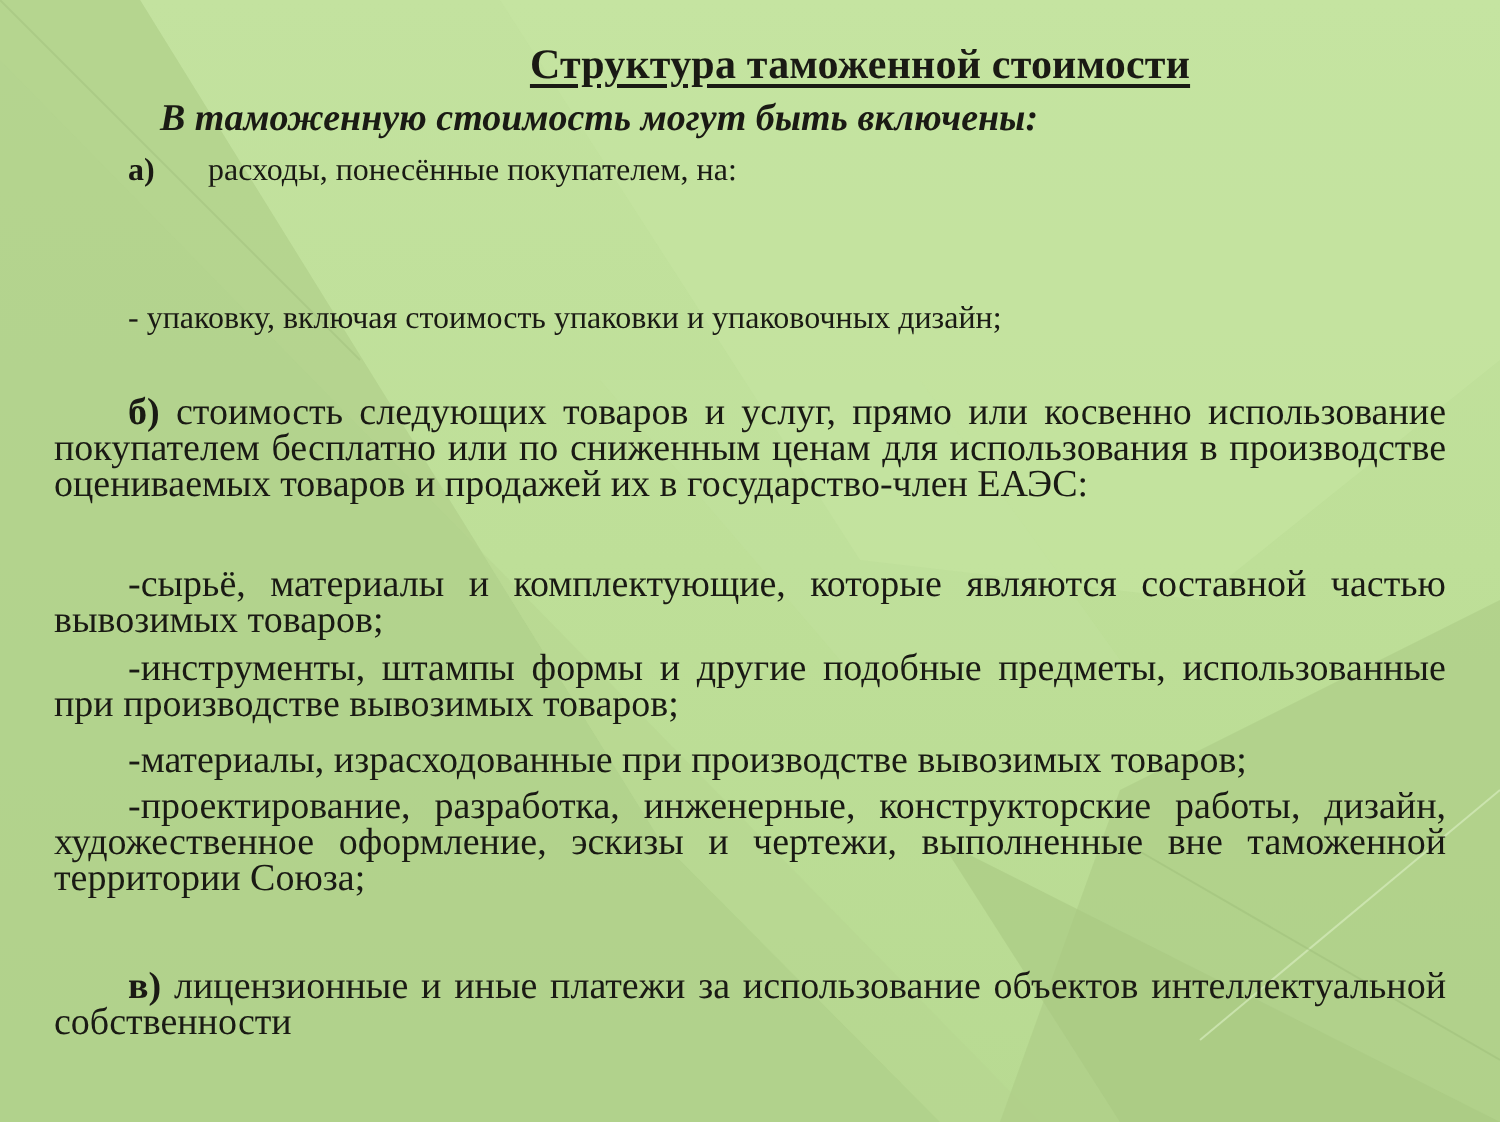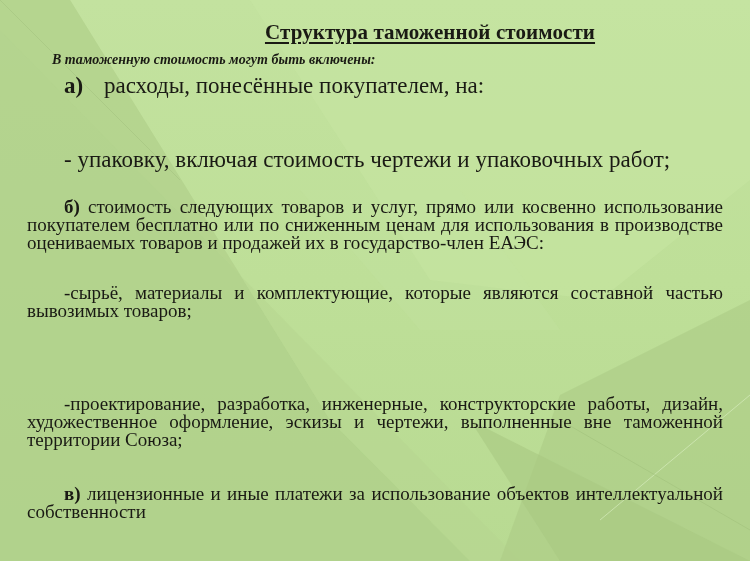--- a/index.html
+++ b/index.html
@@ -40,29 +40,29 @@
     text-align: center;
     font-weight: bold;
     font-size: 21px;
     text-decoration: underline;
     text-underline-offset: 3px;
     letter-spacing: 0.1px;
   }
   .line {
     position: absolute;
     white-space: nowrap;
-    font-size: 23px;
+    font-size: 16px;
     line-height: 22px;
   }
   .intro {
-    left: 52px;
+    left: 80px;
     top: 49px;
     font-style: italic;
     font-weight: bold;
-    font-size: 14px;
+    font-size: 19px;
   }
   .justify {
     position: absolute;
     left: 27px;
     width: 696px;
     font-size: 19px;
     line-height: 18px;
     text-align: justify;
     text-align-last: left;
   }
@@ -102,23 +102,25 @@
 
   <div class="content">
 
     <div class="title">Структура таможенной стоимости</div>
 
     <div class="line intro">В таможенную стоимость могут быть включены:</div>
 
     <div class="line" style="left:64px; top:75px;">
       <span class="marker-a">а)</span><span>расходы, понесённые покупателем,  на:</span>
     </div>
-    <div class="line" style="left:64px; top:149px;">- упаковку, включая стоимость чертежи и упаковочных работ;</div>
+    <div class="line" style="left:64px; top:149px;">- упаковку, включая стоимость упаковки и упаковочных дизайн;</div>
 
     <div class="justify indent" style="top:198px;"><span class="b">б)</span> <span>стоимость следующих товаров и услуг, прямо или косвенно использование покупателем бесплатно или по сниженным ценам для использования в производстве оцениваемых товаров и продажей их в государство-член ЕАЭС:</span></div>
 
     <div class="justify indent" style="top:284px;">-сырьё, материалы и комплектующие, которые являются составной частью вывозимых товаров;</div>
+    <div class="justify indent" style="top:326px;">-инструменты, штампы формы и другие подобные предметы, использованные при производстве вывозимых товаров;</div>
+    <div class="justify indent" style="top:372px;">-материалы, израсходованные при производстве вывозимых товаров;</div>
     <div class="justify indent" style="top:485px;"><span class="b">в)</span> <span>лицензионные и иные платежи за использование объектов интеллектуальной собственности</span></div>
 
     <div class="justify indent" style="top:395px;">-проектирование, разработка, инженерные, конструкторские работы, дизайн, художественное оформление, эскизы и чертежи, выполненные вне таможенной территории Союза;</div>
 
   </div>
 </div>
 
 </body></html>

